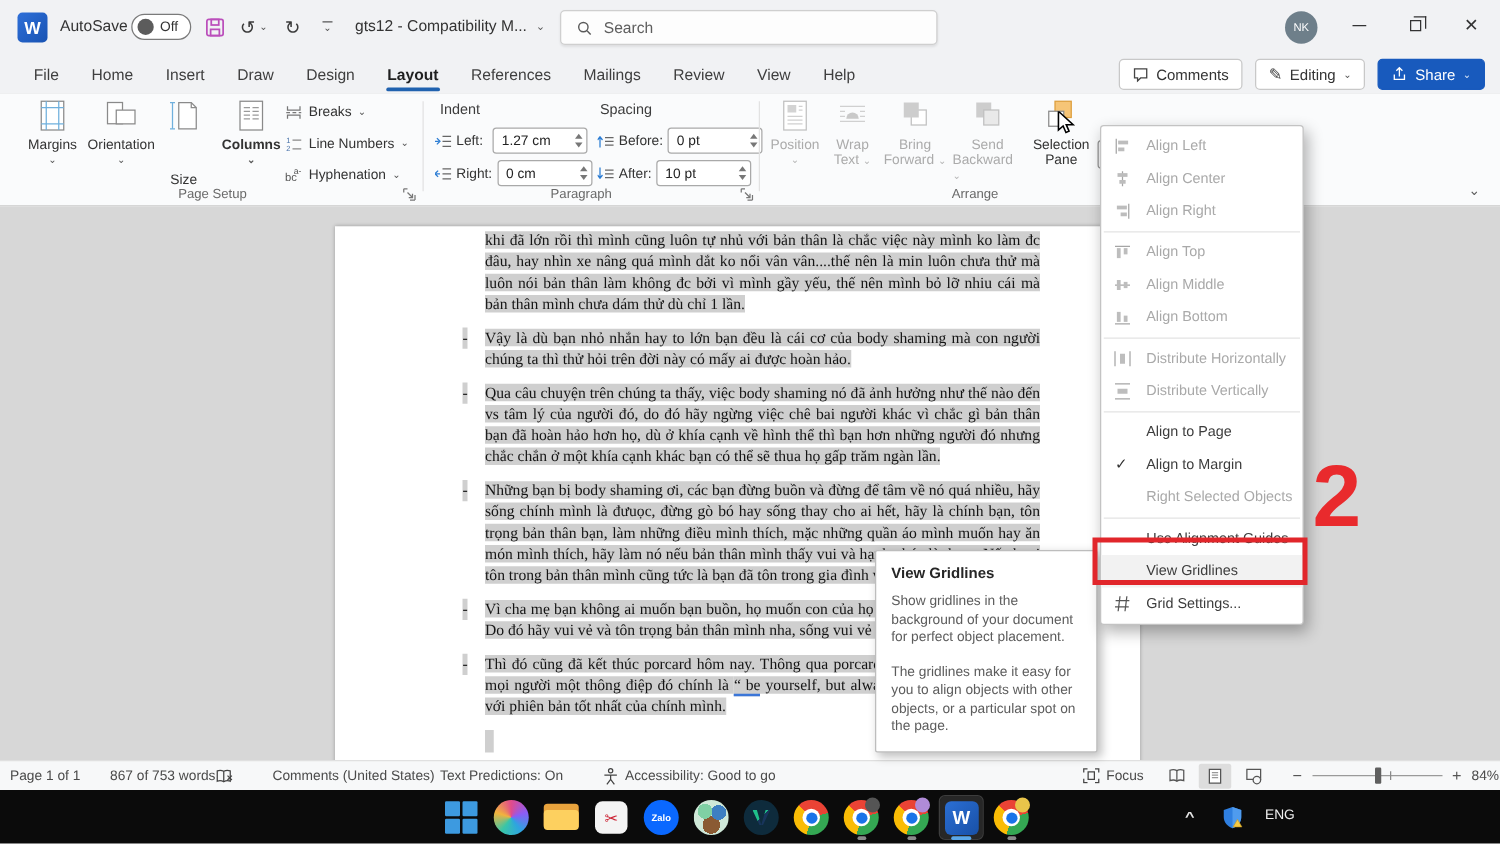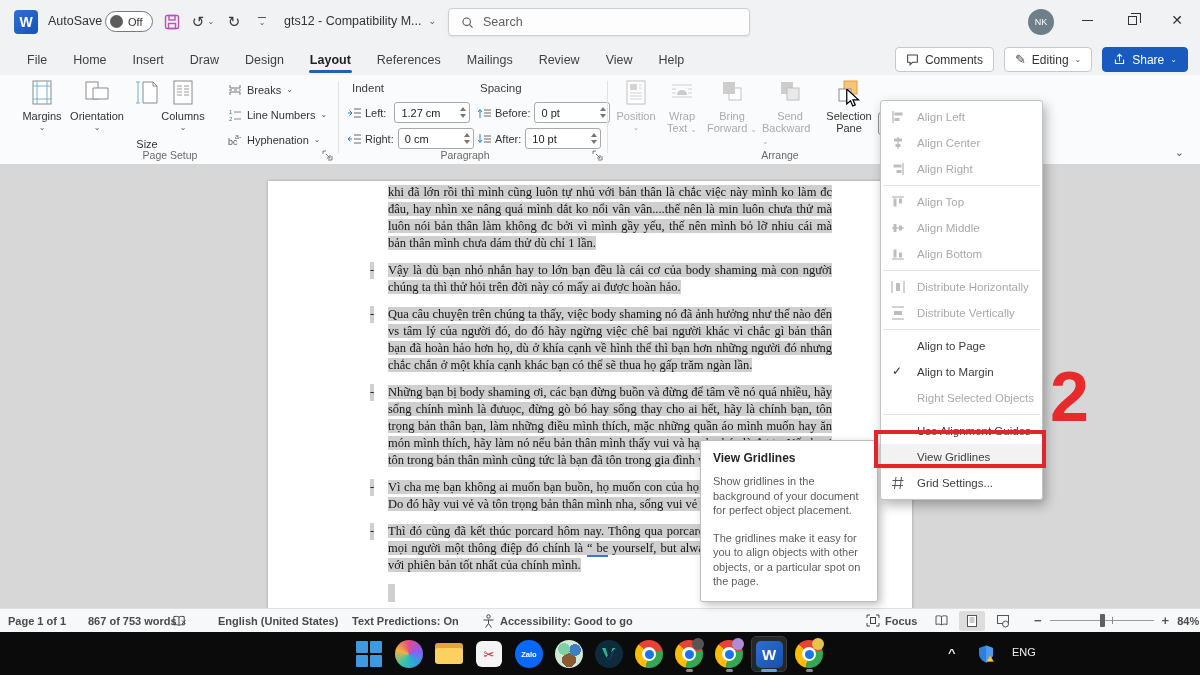--- a/index.html
+++ b/index.html
@@ -94,21 +94,21 @@
   .tooltip { position:absolute; left:700px; top:440px; width:178px; background:#fff; border:1px solid #bdbdbd;
     border-radius:2px; box-shadow:3px 3px 8px rgba(0,0,0,.25); padding:10px 12px 12px; z-index:20; }
   .tooltip .ttitle { font-size:12px; font-weight:bold; color:#262626; margin-bottom:9px; }
   .tooltip .tbody { font-size:11px; color:#5c5c5c; line-height:14.5px; }
   .tooltip .tbody + .tbody { margin-top:13px; }
 
   .step2 { position:absolute; left:1050px; top:362px; font-size:70px; font-weight:bold; color:#e92a2d; z-index:50; line-height:1; }
 
   
   .statusbar { position:absolute; left:0; top:608px; width:1200px; height:24px; background:#f7f8f9;
-    border-top:1px solid #e0e0e0; font-size:11px; color:#4a4a4a;font-weight:bold; }
+    border-top:1px solid #e0e0e0; font-size:11px; color:#4a4a4a; }
   .sb { position:absolute; top:0; height:23px; display:flex; align-items:center; gap:5px; }
   .viewicon { width:26px; height:20px; display:flex; align-items:center; justify-content:center; border-radius:2px; }
   .viewicon.active { background:#dddddd; }
   .zoomtrack { position:relative; width:104px; height:1px; background:#9a9a9a; }
   .zoomthumb { position:absolute; left:50px; top:-6px; width:5px; height:13px; background:#5f5f5f; border-radius:1px; }
   .zoomtick { position:absolute; left:62px; top:-3px; width:1px; height:7px; background:#8a8a8a; }
   .zoomminus,.zoomplus { font-size:13px; color:#555; }
 
   
   .taskbar { position:absolute; left:0; top:632px; width:1200px; height:43px; background:#0b0b0b; }
@@ -256,21 +256,21 @@
       <svg width="26" height="27" viewBox="0 0 26 27">
         <line x1="4" y1="3" x2="4" y2="24" stroke="#6fb0dd"></line>
           <line x1="2" y1="3" x2="6" y2="3" stroke="#6fb0dd"></line>
           <line x1="2" y1="24" x2="6" y2="24" stroke="#6fb0dd"></line>
         <path d="M9 3h10l4 4v17H9z" fill="#fff" stroke="#8a8a8a"></path>
           <path d="M19 3v4h4" fill="none" stroke="#8a8a8a"></path>
       </svg>
       <span class="blabel">Size</span>
       <span class="chev">⌄</span>
     </div>
-    <div class="bigbtn" style="left:158px;width:50px;">
+    <div class="bigbtn" style="left:176px;width:50px;font-weight:bold;">
       <svg width="26" height="27" viewBox="0 0 26 27">
         <rect x="4" y="2" width="18" height="23" fill="#fff" stroke="#8a8a8a"></rect>
         <g stroke="#9a9a9a">
             <line x1="7" y1="7" x2="12" y2="7"></line>
             <line x1="7" y1="10" x2="12" y2="10"></line>
             <line x1="7" y1="13" x2="12" y2="13"></line>
             <line x1="7" y1="16" x2="12" y2="16"></line>
         <line x1="14" y1="7" x2="19" y2="7"></line>
             <line x1="14" y1="10" x2="19" y2="10"></line>
             <line x1="14" y1="13" x2="19" y2="13"></line>
@@ -608,21 +608,21 @@
   <div class="statusbar">
     <div class="sb" style="left:8px;">Page 1 of 1</div>
     <div class="sb" style="left:88px;">867 of 753 words</div>
     <div class="sb" style="left:172px;">
       <svg width="15" height="14" viewBox="0 0 15 14">
         <path d="M7 3C5.4 2.2 3.2 2.2 1.8 2.7V11c1.4-.5 3.6-.5 5.2.4 1.6-.9 3.8-.9 5.2-.4V2.7C10.8 2.2 8.6 2.2 7 3Z" fill="none" stroke="#444"></path>
         <line x1="7" y1="3" x2="7" y2="11" stroke="#444"></line>
         <path d="M10 6.5 13.5 10M13.5 6.5 10 10" stroke="#444"></path>
       </svg>
     </div>
-    <div class="sb" style="left:218px;">English (United States)</div>
+    <div class="sb" style="left:218px;">Comments (United States)</div>
     <div class="sb" style="left:352px;">Text Predictions: On</div>
     <div class="sb" style="left:482px;">
       <svg width="13" height="14" viewBox="0 0 13 14">
         <circle cx="6.5" cy="2.5" r="1.7" fill="none" stroke="#444"></circle>
         <path d="M1.5 6h10M6.5 6v3.5M6.5 9.5 3.5 13.5M6.5 9.5l3 4" fill="none" stroke="#444"></path>
       </svg>
       <span>Accessibility: Good to go</span>
     </div>
     <div class="sb" style="left:866px;">
       <svg width="14" height="13" viewBox="0 0 14 13">

